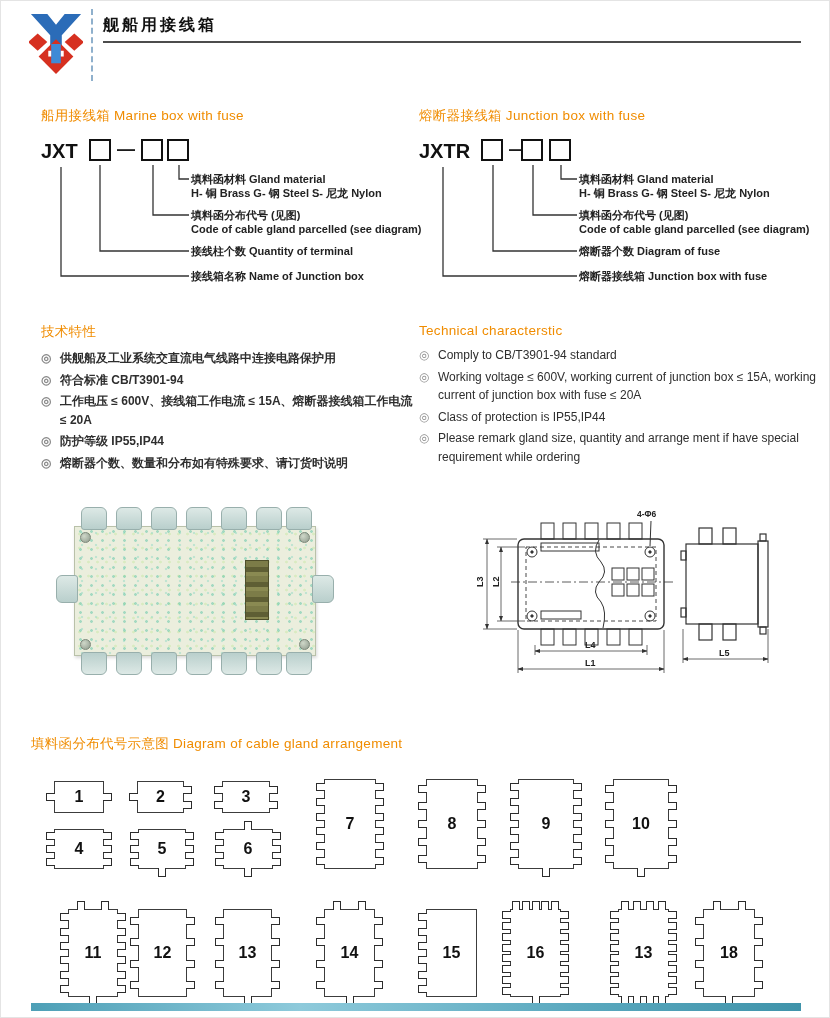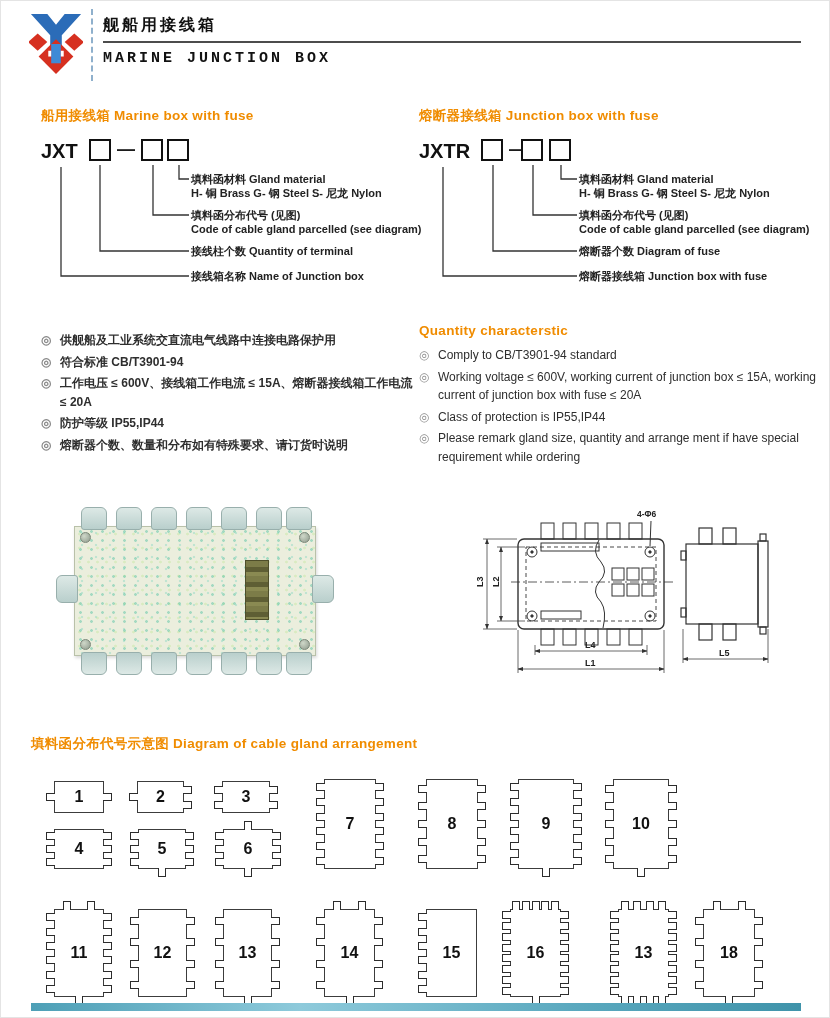--- a/index.html
+++ b/index.html
@@ -9,21 +9,21 @@
   
   .hdr{position:absolute;top:8px;left:28px;right:28px;height:78px;}
   .logo{position:absolute;left:0;top:2px;width:54px;height:66px;}
   .vsep{position:absolute;left:62px;top:0;height:72px;border-left:2px dashed #8fb0cc;}
   .titles{position:absolute;left:74px;top:6px;right:0;}
   .title-cn{font-size:16px;font-weight:bold;letter-spacing:3px;color:#111;}
   .hrule{height:2px;background:#4c4c4c;margin:5px 0 7px 0;}
   .title-en{font-size:15px;font-weight:bold;letter-spacing:3px;color:#111;
             font-family:"Liberation Mono","DejaVu Sans Mono",monospace;}
 
-  .oh{color:#f08c00;font-weight:bold;font-size:13.5px;letter-spacing:.3px;}
+  .oh{color:#f08c00;font-weight:normal;font-size:13.5px;letter-spacing:.3px;}
 
   
   .model-col{position:absolute;top:106px;height:210px;}
   .model-col.jxt{left:40px;width:375px;}
   .model-col.jxtr{left:418px;width:400px;}
   .desig{position:relative;height:165px;margin-top:14px;}
   .desig svg.conn{position:absolute;inset:0;pointer-events:none;}
   .model-code{position:absolute;top:1px;left:0;font-size:20px;font-weight:bold;color:#111;}
   .sq{position:absolute;top:0;width:22px;height:22px;border:2px solid #111;background:#fff;box-sizing:border-box;}
   .dash{position:absolute;top:0;font-size:18px;font-weight:bold;}
@@ -95,21 +95,20 @@
       <polygon points="47,22 57,31 47,40 37,31" fill="#d63020"></polygon>
       <polygon points="28,28 46,46 28,64 10,46" fill="#d63020"></polygon>
       <rect x="23" y="33" width="10" height="20" fill="#3f8ad6"></rect>
       <rect x="20" y="40" width="3" height="6" fill="#ffffff"></rect>
       <rect x="33" y="40" width="3" height="6" fill="#ffffff"></rect>
     </svg>
     <div class="vsep"></div>
     <div class="titles">
       <div class="title-cn">舰船用接线箱</div>
       <div class="hrule"></div>
-      <div class="title-en">MARINE JUNCTION BOX</div>
     </div>
   </div>
 
   <div class="model-col jxt">
     <div class="oh">船用接线箱 Marine box with fuse</div>
     <div class="desig">
       <svg class="conn" viewBox="0 0 375 165">
         <g fill="none" stroke="#333" stroke-width="1.3">
           <polyline points="138,26 138,40 148,40"></polyline>
           <polyline points="112,26 112,76 148,76"></polyline>
@@ -158,31 +157,32 @@
       <div class="co" style="left:160px;top:69px">
         <div class="b">填料函分布代号 (见图)</div>
         <div>Code of cable gland parcelled (see diagram)</div>
       </div>
       <div class="co b" style="left:160px;top:105px">熔断器个数 Diagram of fuse</div>
       <div class="co b" style="left:160px;top:130px">熔断器接线箱 Junction box with fuse</div>
     </div>
   </div>
 
   <div class="tech-col cn">
+    <div class="oh">技术特性</div>
     <ul>
       <li>供舰船及工业系统交直流电气线路中连接电路保护用</li>
       <li>符合标准 CB/T3901-94</li>
       <li>工作电压 ≤ 600V、接线箱工作电流 ≤ 15A、熔断器接线箱工作电流 ≤ 20A</li>
       <li>防护等级 IP55,IP44</li>
       <li>熔断器个数、数量和分布如有特殊要求、请订货时说明</li>
     </ul>
   </div>
 
   <div class="tech-col en">
-    <div class="oh">Quantity characterstic</div>
+    <div class="oh">Technical characterstic</div>
     <ul>
       <li>Comply to CB/T3901-94 standard</li>
       <li>Working voltage ≤ 600V, working current of junction box ≤ 15A, working current of junction box with fuse ≤ 20A</li>
       <li>Class of protection is IP55,IP44</li>
       <li>Please remark gland size, quantity and arrange ment if have special requirement while ordering</li>
     </ul>
   </div>
 
   <div class="visuals">
     <div class="photo-body">
@@ -394,21 +394,21 @@
         <i class="stub left" style="top: calc(50% - 4px);"></i>
         <i class="stub left" style="top: calc(70% - 4px);"></i>
         <i class="stub left" style="top: calc(90% - 4px);"></i>
         <i class="stub right" style="top: calc(10% - 4px);"></i>
         <i class="stub right" style="top: calc(30% - 4px);"></i>
         <i class="stub right" style="top: calc(50% - 4px);"></i>
         <i class="stub right" style="top: calc(70% - 4px);"></i>
         <i class="stub right" style="top: calc(90% - 4px);"></i>
         <i class="stub bottom" style="left: calc(50% - 4px);"></i>
       </div>
-      <div class="gbox" style="left: 23px; top: 148px; width: 50px; height: 88px;">
+      <div class="gbox" style="left: 37px; top: 148px; width: 50px; height: 88px;">
         <span class="gnum">11</span>
         <i class="stub left" style="top: calc(8.33% - 4px);"></i>
         <i class="stub left" style="top: calc(25% - 4px);"></i>
         <i class="stub left" style="top: calc(41.67% - 4px);"></i>
         <i class="stub left" style="top: calc(58.33% - 4px);"></i>
         <i class="stub left" style="top: calc(75% - 4px);"></i>
         <i class="stub left" style="top: calc(91.67% - 4px);"></i>
         <i class="stub right" style="top: calc(8.33% - 4px);"></i>
         <i class="stub right" style="top: calc(25% - 4px);"></i>
         <i class="stub right" style="top: calc(41.67% - 4px);"></i>

